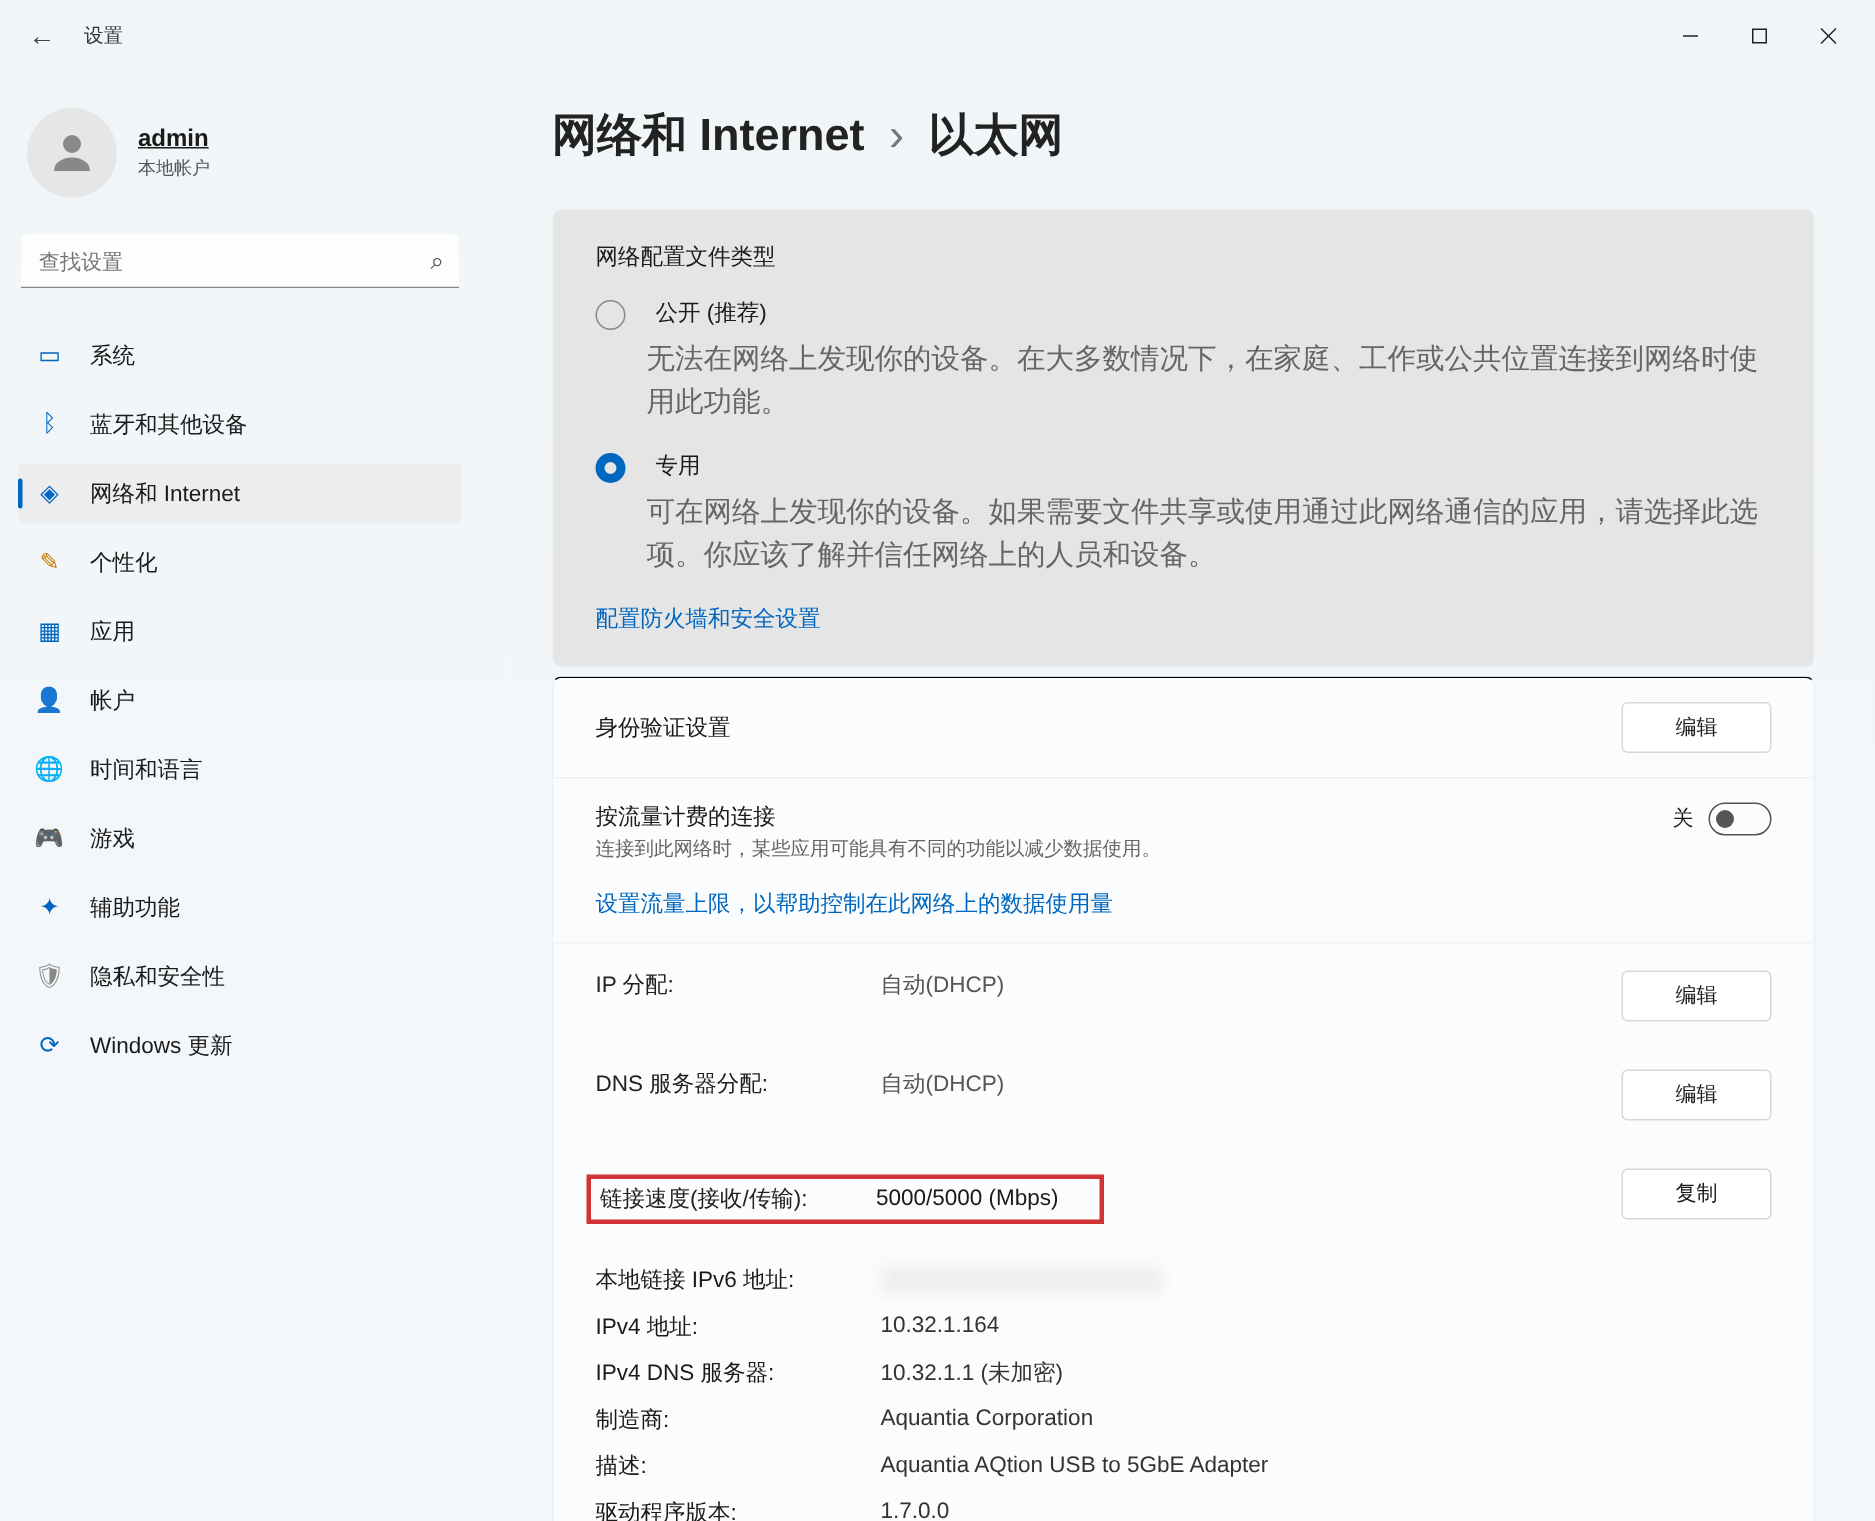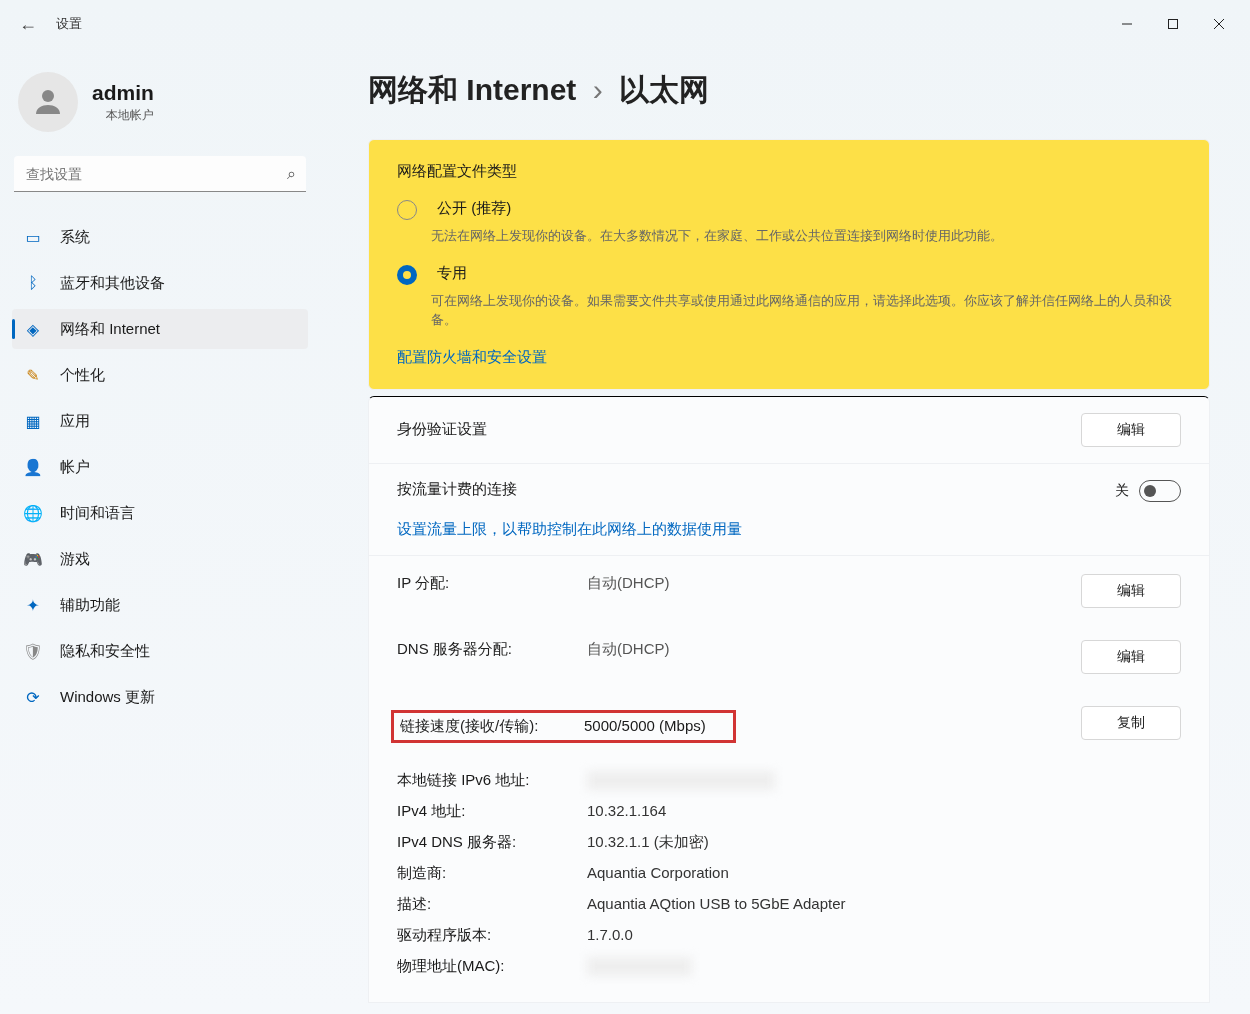--- a/index.html
+++ b/index.html
@@ -7,40 +7,40 @@
 .titlebar { height: 48px; display: flex; align-items: center; padding: 0 8px; }
 .back-btn { width: 40px; height: 40px; display: flex; align-items: center; justify-content: center; font-size: 18px; color: #444; cursor: pointer; }
 .title-text { font-size: 13px; margin-left: 8px; color: #333; }
 .win-controls { margin-left: auto; display: flex; }
 .win-btn { width: 46px; height: 40px; display: flex; align-items: center; justify-content: center; font-size: 14px; cursor: pointer; }
 .layout { display: flex; height: calc(1014px - 48px); }
 .sidebar { width: 320px; padding: 16px 8px 0 8px; }
 .user-block { display: flex; align-items: center; padding: 8px 10px 24px 10px; gap: 14px; }
 .avatar { width: 60px; height: 60px; border-radius: 50%; background: #e6e6e6; display: flex; align-items: center; justify-content: center; }
 .avatar svg { width: 36px; height: 36px; fill: #888; }
-.user-name { font-size: 21px; font-weight: 600; }
+.user-name { font-size: 16px; font-weight: 600; text-decoration: underline; }
 .user-type { font-size: 12px; color: #555; margin-top: 2px; text-align: right; }
 .search-wrap { margin: 0 6px 22px 6px; position: relative; }
 .search-input { width: 100%; height: 36px; border: none; border-bottom: 1px solid #888; background: #fdfdfd; border-radius: 4px 4px 0 0; padding: 0 36px 0 12px; font-size: 14px; outline: none; }
 .search-icon { position: absolute; right: 10px; top: 9px; font-size: 16px; color: #555; }
 .nav { display: flex; flex-direction: column; }
 .nav-item { display: flex; align-items: center; height: 40px; padding: 0 12px; margin: 3px 4px; border-radius: 4px; cursor: pointer; font-size: 15px; gap: 18px; position: relative; }
 .nav-item.active { background: #ecedef; }
 .nav-item.active::before { content: ""; position: absolute; left: 0; top: 10px; bottom: 10px; width: 3px; background: #0067c0; border-radius: 2px; }
 .nav-icon { width: 18px; height: 18px; display: flex; align-items: center; justify-content: center; font-size: 16px; }
 .content { flex: 1; padding: 22px 40px 0 48px; overflow-y: auto; }
 .breadcrumb { font-size: 30px; font-weight: 600; color: #222; margin-bottom: 28px; }
 .bc-sep { color: #777; margin: 0 8px; font-weight: 400; }
-.panel { background: #fde047; border: 1px solid #eef0f3; border-radius: 6px; padding: 22px 28px; margin-bottom: 4px; }
+.panel { background: #e5e5e5; border: 1px solid #eef0f3; border-radius: 6px; padding: 22px 28px; margin-bottom: 4px; }
 .section-title { font-size: 15px; margin-bottom: 18px; }
 .radio-row { display: flex; gap: 20px; margin-bottom: 6px; }
 .radio { width: 20px; height: 20px; border-radius: 50%; border: 1.5px solid #888; margin-top: 1px; flex-shrink: 0; }
 .radio.selected { border: 6px solid #0067c0; width: 20px; height: 20px; }
 .radio-label { font-size: 15px; }
-.radio-desc { font-size: 13px; color: #666; margin: 4px 0 18px 34px; line-height: 1.5; }
+.radio-desc { font-size: 19px; color: #666; margin: 4px 0 18px 34px; line-height: 1.5; }
 .link { color: #0067c0; font-size: 15px; cursor: pointer; }
 .row { display: flex; align-items: center; padding: 16px 28px; border: 1px solid #eef0f3; border-top: none; background: #fbfcfd; border-radius: 0; }
 .row:first-of-type { border-top: 1px solid #eef0f3; border-radius: 6px 6px 0 0; margin-top: 6px; }
 .row-label { font-size: 15px; flex: 0 0 auto; }
 .row-sub { font-size: 13px; color: #666; margin-top: 3px; }
 .row-spacer { flex: 1; }
 .btn { min-width: 100px; height: 34px; border: 1px solid #d7d7d7; background: #fff; border-radius: 4px; font-size: 14px; cursor: pointer; display: flex; align-items: center; justify-content: center; }
 .toggle-wrap { display: flex; align-items: center; gap: 10px; font-size: 14px; }
 .toggle { width: 42px; height: 22px; border-radius: 11px; border: 1.2px solid #555; position: relative; background: #fbfcfd; }
 .toggle::after { content: ""; position: absolute; left: 4px; top: 4px; width: 12px; height: 12px; border-radius: 50%; background: #555; }
@@ -173,20 +173,21 @@
     <div class="row" style="border-radius:6px 6px 0 0; border-top:1px solid #000000; margin-top:6px;">
       <div class="row-label">身份验证设置</div>
       <div class="row-spacer"></div>
       <div class="btn">编辑</div>
     </div>
 
     <div class="row" style="flex-direction:column; align-items:stretch; gap:18px;">
       <div style="display:flex; align-items:flex-start;">
         <div>
           <div class="row-label">按流量计费的连接</div>
+          <div class="row-sub">连接到此网络时，某些应用可能具有不同的功能以减少数据使用。</div>
         </div>
         <div class="row-spacer"></div>
         <div class="toggle-wrap">
           <span>关</span>
           <div class="toggle"></div>
         </div>
       </div>
       <div class="link">设置流量上限，以帮助控制在此网络上的数据使用量</div>
     </div>
 

